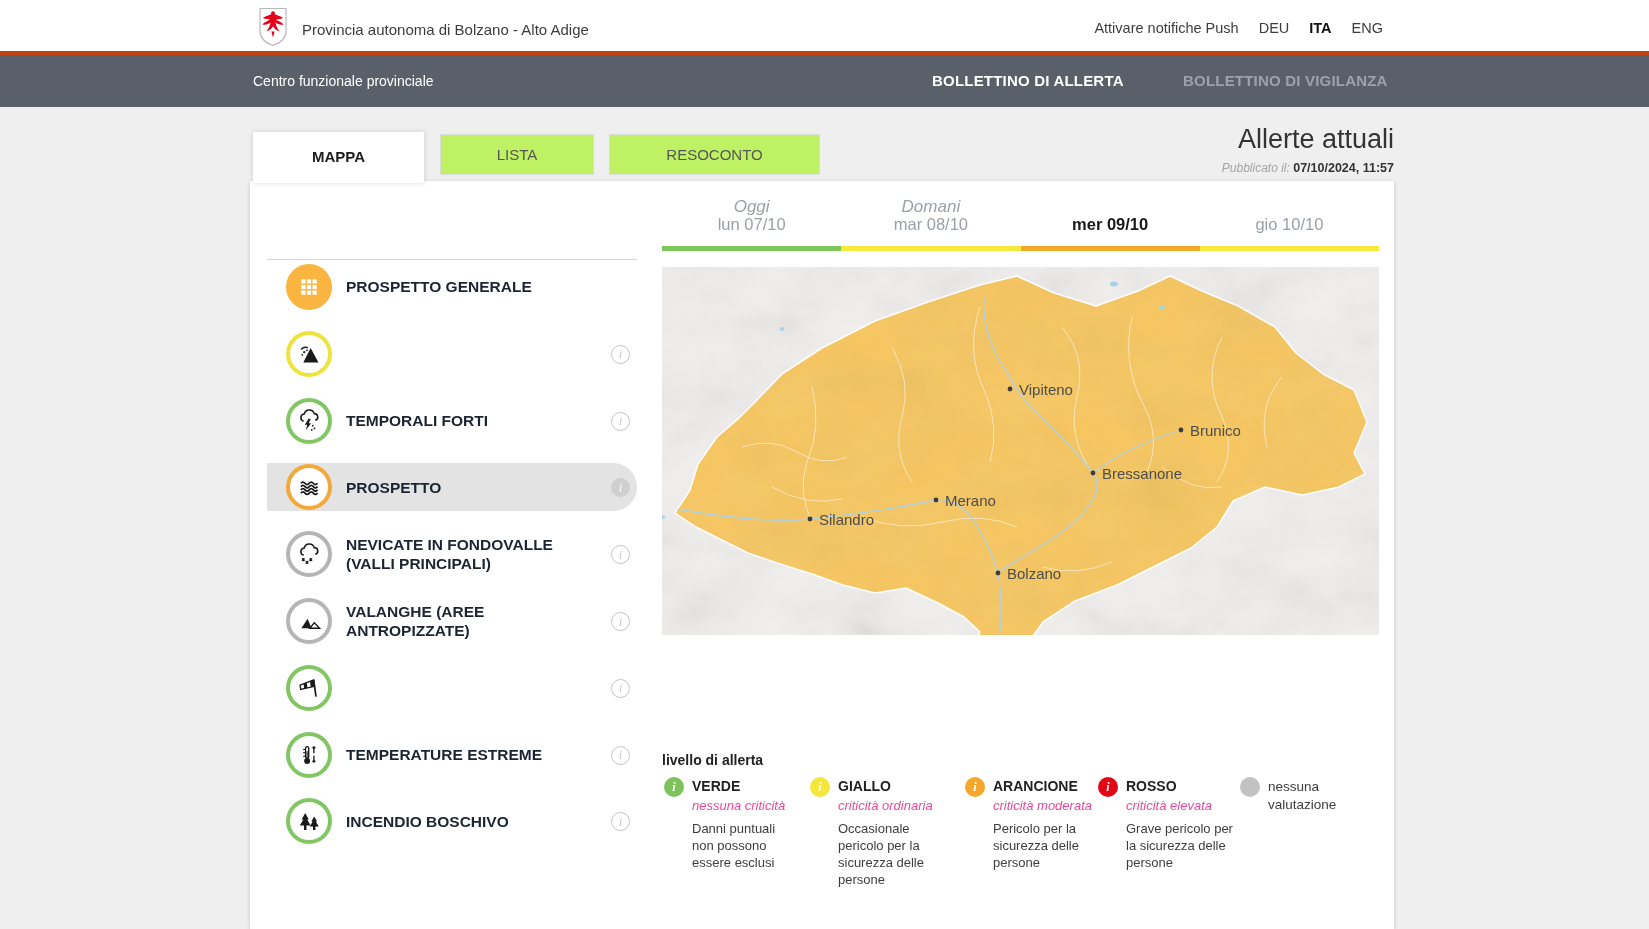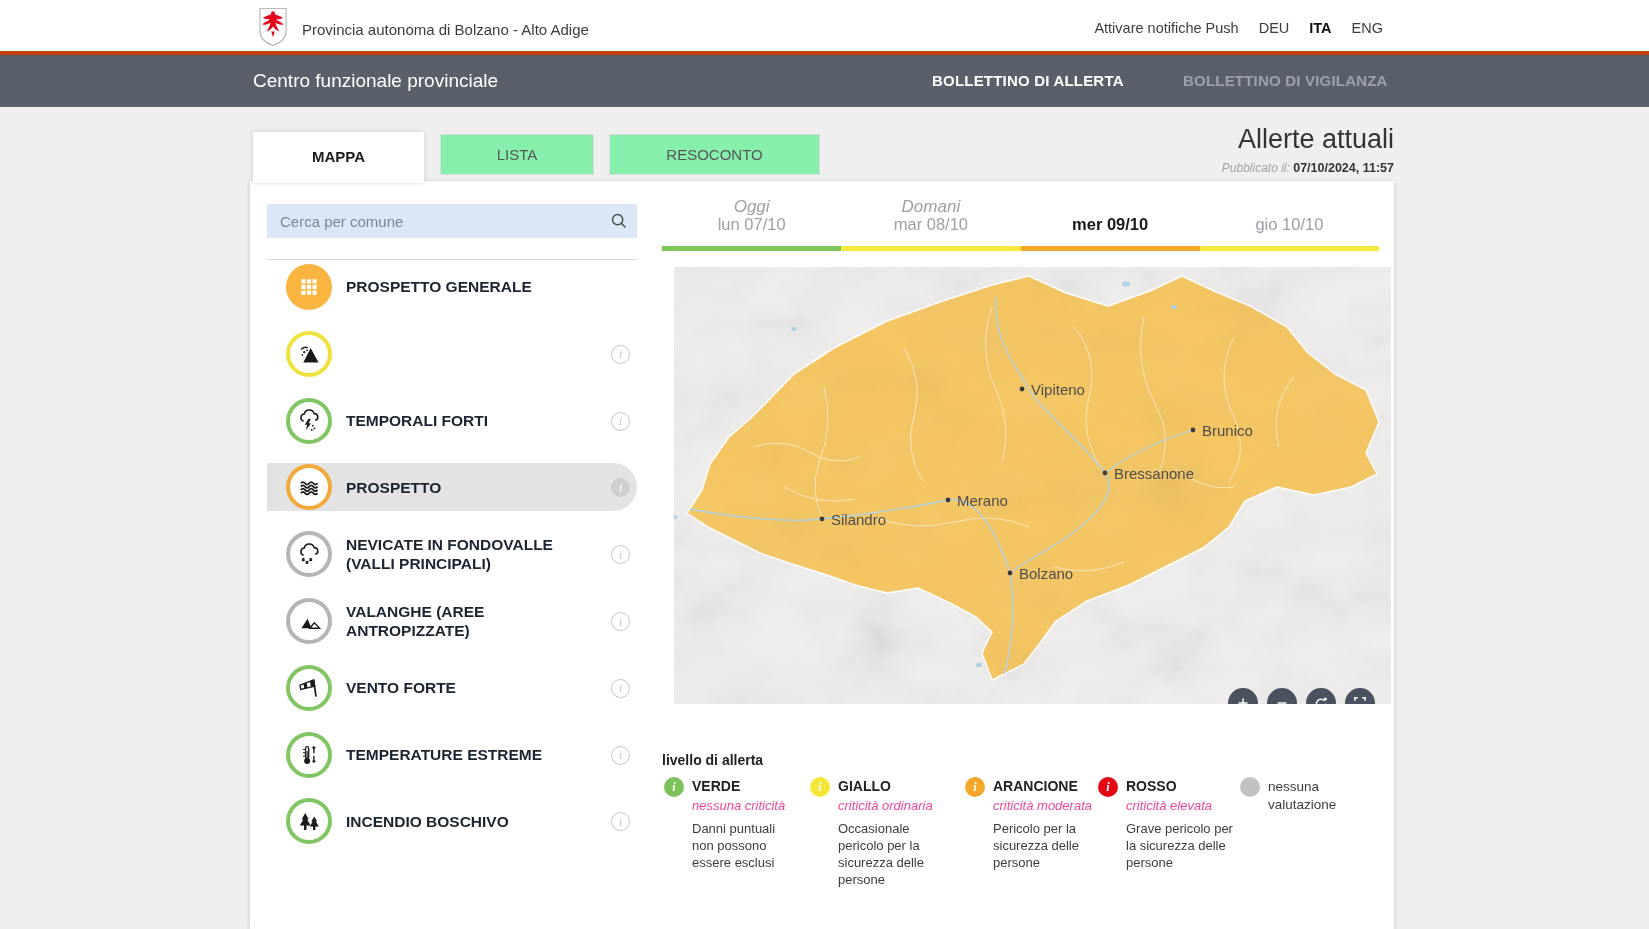--- a/index.html
+++ b/index.html
@@ -11,29 +11,29 @@
   .topbar { position:absolute; left:0; top:0; width:100%; height:55px; background:#fff;
             border-bottom:4px solid #c2410c; z-index:5; }
   .brand { position:absolute; left:258px; top:7px; display:flex; align-items:center; gap:14px; }
   .brand-title { font-size:15px; color:#3d3d3d; }
   .lang-row { position:absolute; right:266px; top:0; height:55px; display:flex; align-items:center; gap:20px; }
   .lang-row span { font-size:14.5px; color:#3d3d3d; cursor:pointer; }
   .lang-row span.active { font-weight:bold; color:#111; }
 
   
   .navbar { position:absolute; left:0; top:55px; width:100%; height:52px; background:#5a6069; z-index:5; }
-  .nav-title { position:absolute; left:253px; top:0; line-height:52px; color:#fff; font-size:19px; }
+  .nav-title { position:absolute; left:253px; top:0; line-height:52px; color:#fff; font-size:14px; }
   .nav-link { position:absolute; top:0; line-height:52px; font-size:15px; font-weight:bold;
               letter-spacing:.2px; cursor:pointer; }
   .nav-link.allerta { left:932px; color:#ffffff; }
   .nav-link.vigilanza { left:1183px; color:#9ca2ab; }
 
   
   .tab { position:absolute; text-align:center; font-size:15px; cursor:pointer; }
-  .tab.inactive { top:134px; height:41px; line-height:39px; background:#86efac;
+  .tab.inactive { top:134px; height:41px; line-height:39px; background:#bef264;
                   border:1px solid #dcdcdc; color:#565656; }
   .tab.active { top:132px; height:51px; line-height:49px; background:#fff; color:#1d1d1d;
                 font-weight:bold; box-shadow:0 0 5px rgba(0,0,0,.15); z-index:3; }
 
   .page-title { position:absolute; right:255px; top:124px; font-size:27px; color:#333; }
   .published { position:absolute; right:255px; top:161px; font-size:12px; color:#a3a3a3; }
   .published .lbl { font-style:italic; }
   .published .val { color:#333; font-weight:bold; font-size:12.5px; }
 
   
@@ -66,21 +66,21 @@
   .side-item.selected .info { background:#cfcfcf; border-color:#cfcfcf; color:#fff; }
 
   
   .date-tab { position:absolute; top:16px; height:54px; text-align:center; cursor:pointer; }
   .date-above { font-size:17px; font-style:italic; color:#9aa0a5; height:16px; margin-top:0; }
   .date-day { font-size:16.5px; color:#9aa0a5; margin-top:2px; }
   .date-tab.active .date-day { color:#191919; font-weight:bold; }
   .date-bar { position:absolute; left:0; bottom:0; width:100%; height:5px; }
 
   
-  .map { position:absolute; left:424px; top:86px; width:717px; height:437px; overflow:hidden;padding-left:18px; }
+  .map { position:absolute; left:412px; top:86px; width:717px; height:368px; overflow:hidden;padding-left:18px; }
   .map svg.base { position:absolute; left:0; top:0; }
   .map-btn { position:absolute; width:30px; height:30px; border-radius:50%; background:#49525e;
              color:#fff; display:flex; align-items:center; justify-content:center; cursor:pointer; top:421px; }
   .map-btn svg { width:18px; height:18px; }
 
   
   .legend-title { position:absolute; left:412px; top:571px; font-size:14px; font-weight:bold; color:#222; }
   .legend-col { position:absolute; top:596px; width:146px; }
   .badge { position:absolute; left:0; top:0; width:20px; height:20px; border-radius:50%;
            color:#fff; font-size:12px; font-weight:bold; font-style:italic;
@@ -133,29 +133,20 @@
     </div>
 
   <div class="page-title">Allerte attuali</div>
   <div class="published">
     <span class="lbl">Pubblicato il:</span>
     <span class="val">07/10/2024, 11:57</span>
   </div>
 
   <div class="card">
 
-    <div class="search-box">
-      <input type="text" placeholder="Cerca per comune" style="">
-      <span class="search-ic">
-        <svg viewBox="0 0 22 22">
-            <circle cx="9.5" cy="9.5" r="5.6" fill="none" stroke="#4a4a4a" stroke-width="1.6"></circle>
-            <line x1="13.8" y1="13.8" x2="18.2" y2="18.2" stroke="#4a4a4a" stroke-width="1.6"></line>
-          </svg>
-      </span>
-    </div>
     <div class="side-divider"></div>
     <div id="side-items">
         <div class="side-item" style="top: 76px;">
           <span class="ring filled" style="border-color:#F9B540;background:#F9B540;">
             <svg viewBox="0 0 24 24">
               <g fill="#fff">
                 <rect x="4.3" y="4.3" width="4.2" height="4.2"></rect>
                 <rect x="9.899999999999999" y="4.3" width="4.2" height="4.2"></rect>
                 <rect x="15.5" y="4.3" width="4.2" height="4.2"></rect>
                 <rect x="4.3" y="9.899999999999999" width="4.2" height="4.2"></rect>
@@ -237,21 +228,20 @@
           <span class="ring" style="border-color:#82C663;">
             <svg viewBox="0 0 24 24">
               <g transform="rotate(-8 12 12)">
                 <line x1="16.6" y1="5.8" x2="16.6" y2="20.8" stroke="#1a1a1a" stroke-width="1.5"></line>
                 <polygon points="4,8.8 16.6,5.8 16.6,11.6 4,12.6" fill="#fff" stroke="#1a1a1a" stroke-width="1.2"></polygon>
                 <polygon points="7.2,8.2 10.2,7.5 10.2,11.9 7.2,12.3" fill="#1a1a1a"></polygon>
                 <polygon points="13.2,6.7 16.6,5.8 16.6,11.6 13.2,11.9" fill="#1a1a1a"></polygon>
               </g>
             </svg>
           </span>
-          <span class="side-label">VENTO FORTE</span>
           <span class="info">i</span>
         </div>
         <div class="side-item" style="top: 543.6px;">
           <span class="ring" style="border-color:#82C663;">
             <svg viewBox="0 0 24 24">
               <rect x="8.5" y="5" width="2.8" height="10.5" rx="1.4" fill="#fff" stroke="#1a1a1a" stroke-width="1.2"></rect>
               <rect x="9.4" y="9" width="1" height="7" fill="#1a1a1a"></rect>
               <circle cx="9.9" cy="17.8" r="2.7" fill="#1a1a1a"></circle>
               <path d="M6.3,7.5 H8.5 M6.3,10.5 H8.5 M6.3,13.5 H8.5" stroke="#1a1a1a" stroke-width=".9"></path>
               <path d="M15.9,10.8 V5 M15.9,5 L14.7,6.4 M15.9,5 L17.1,6.4" stroke="#1a1a1a" stroke-width="1.2" fill="none"></path>

